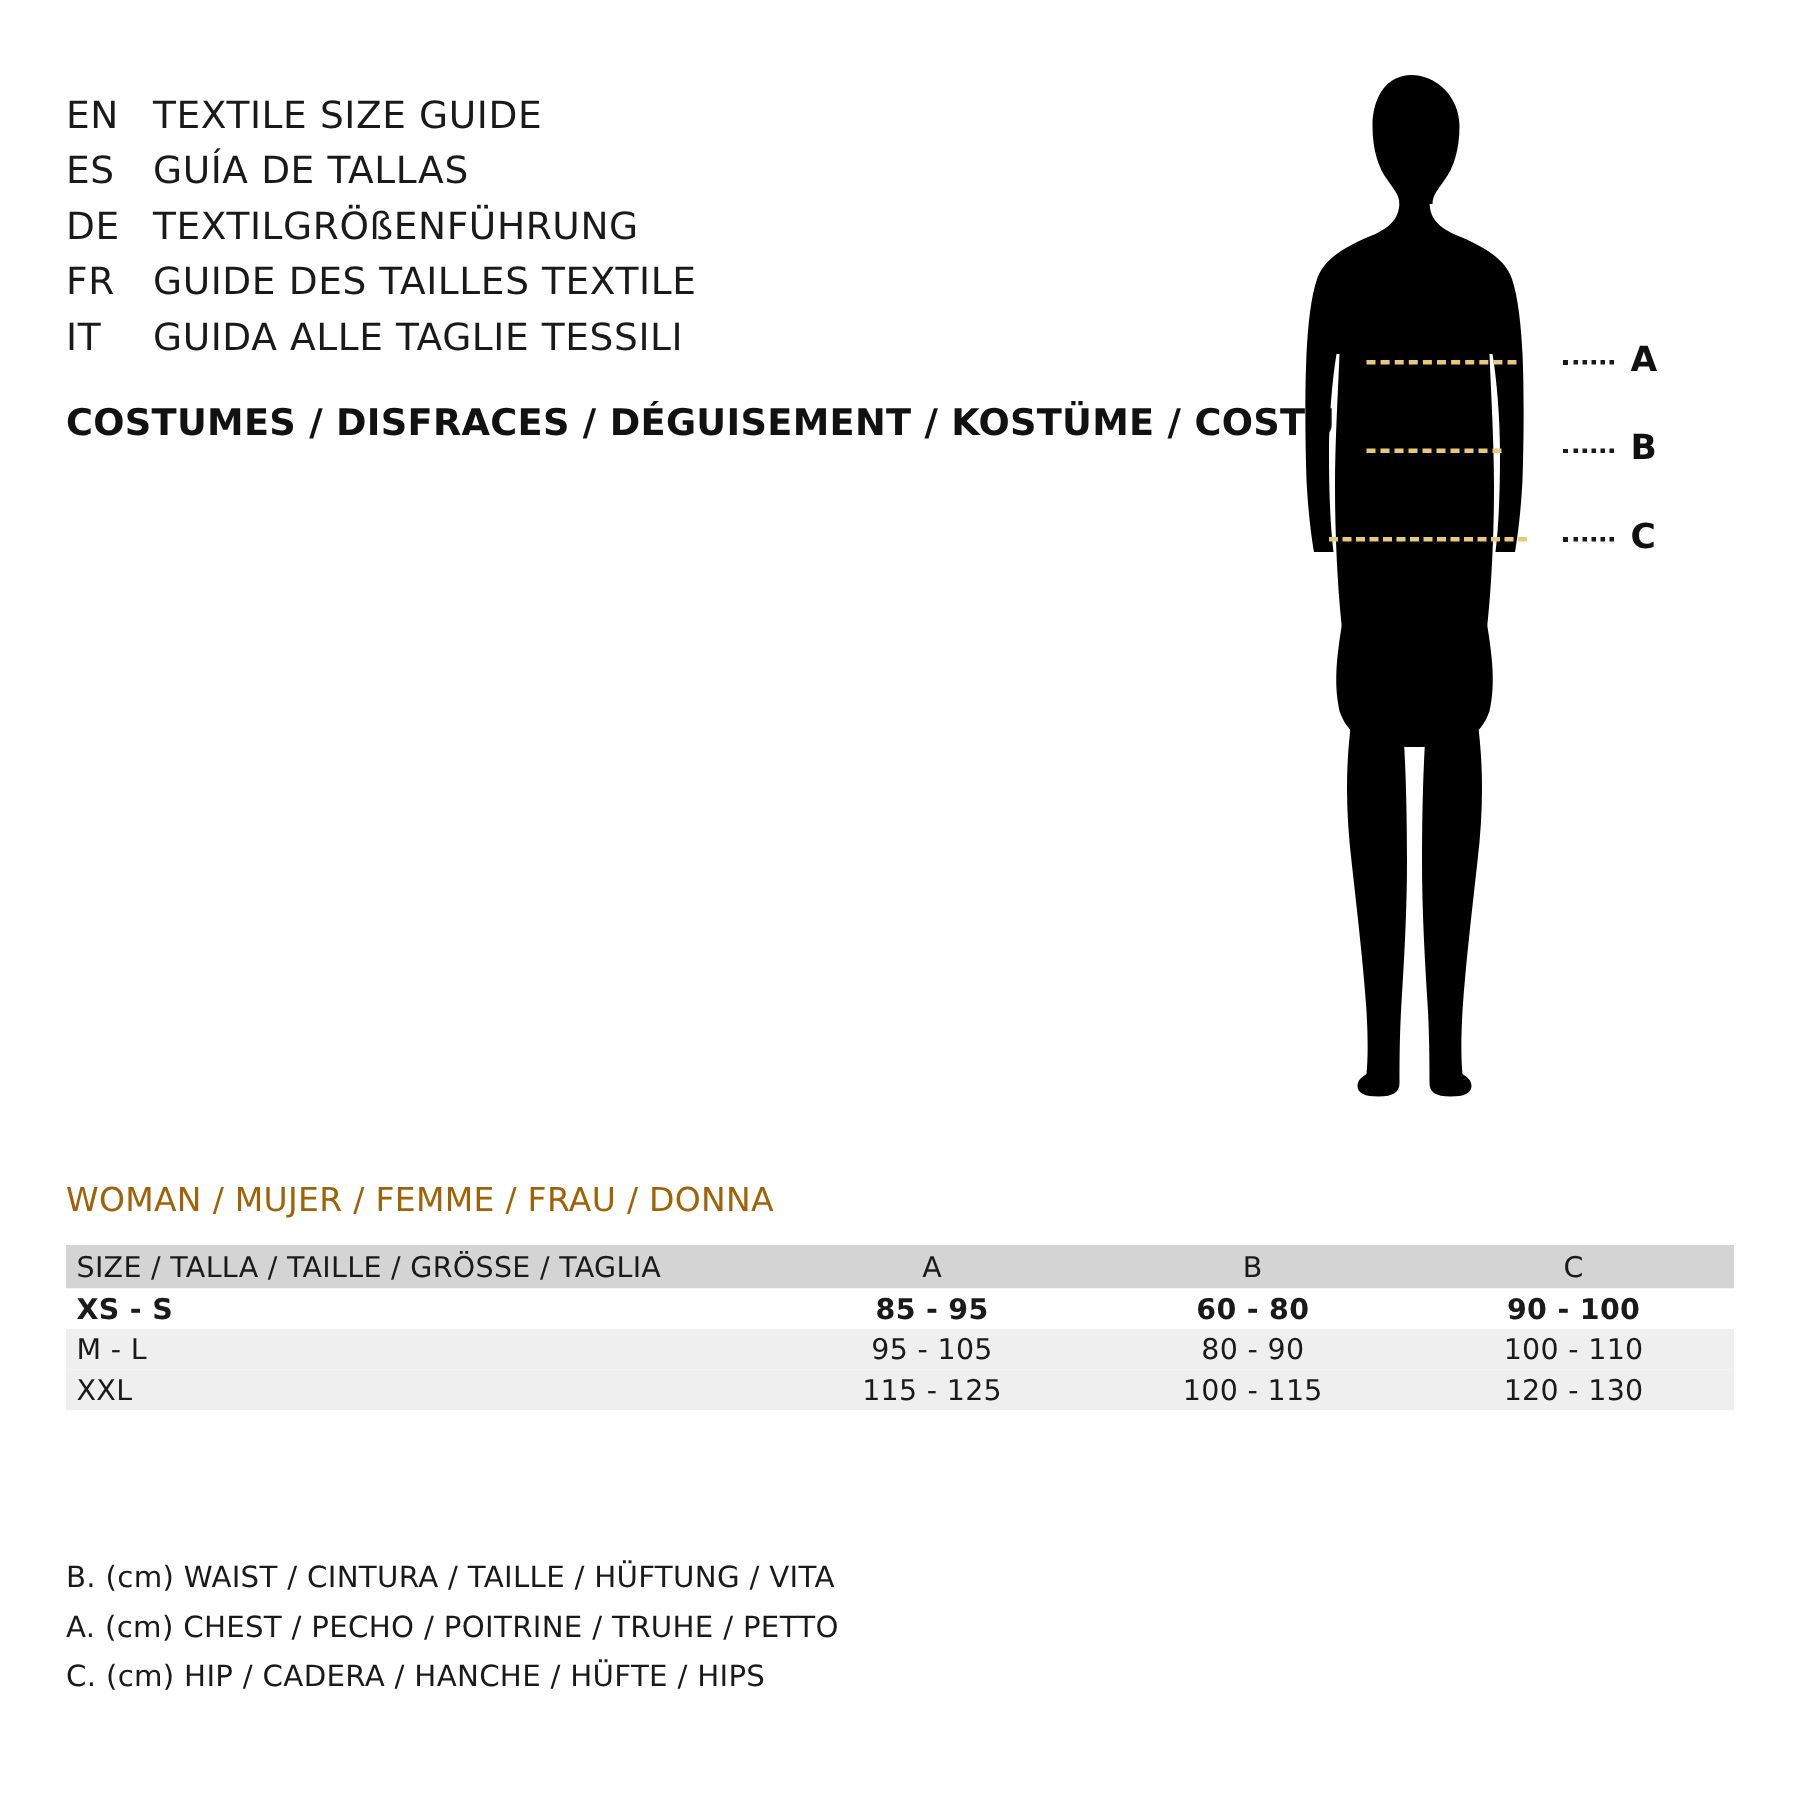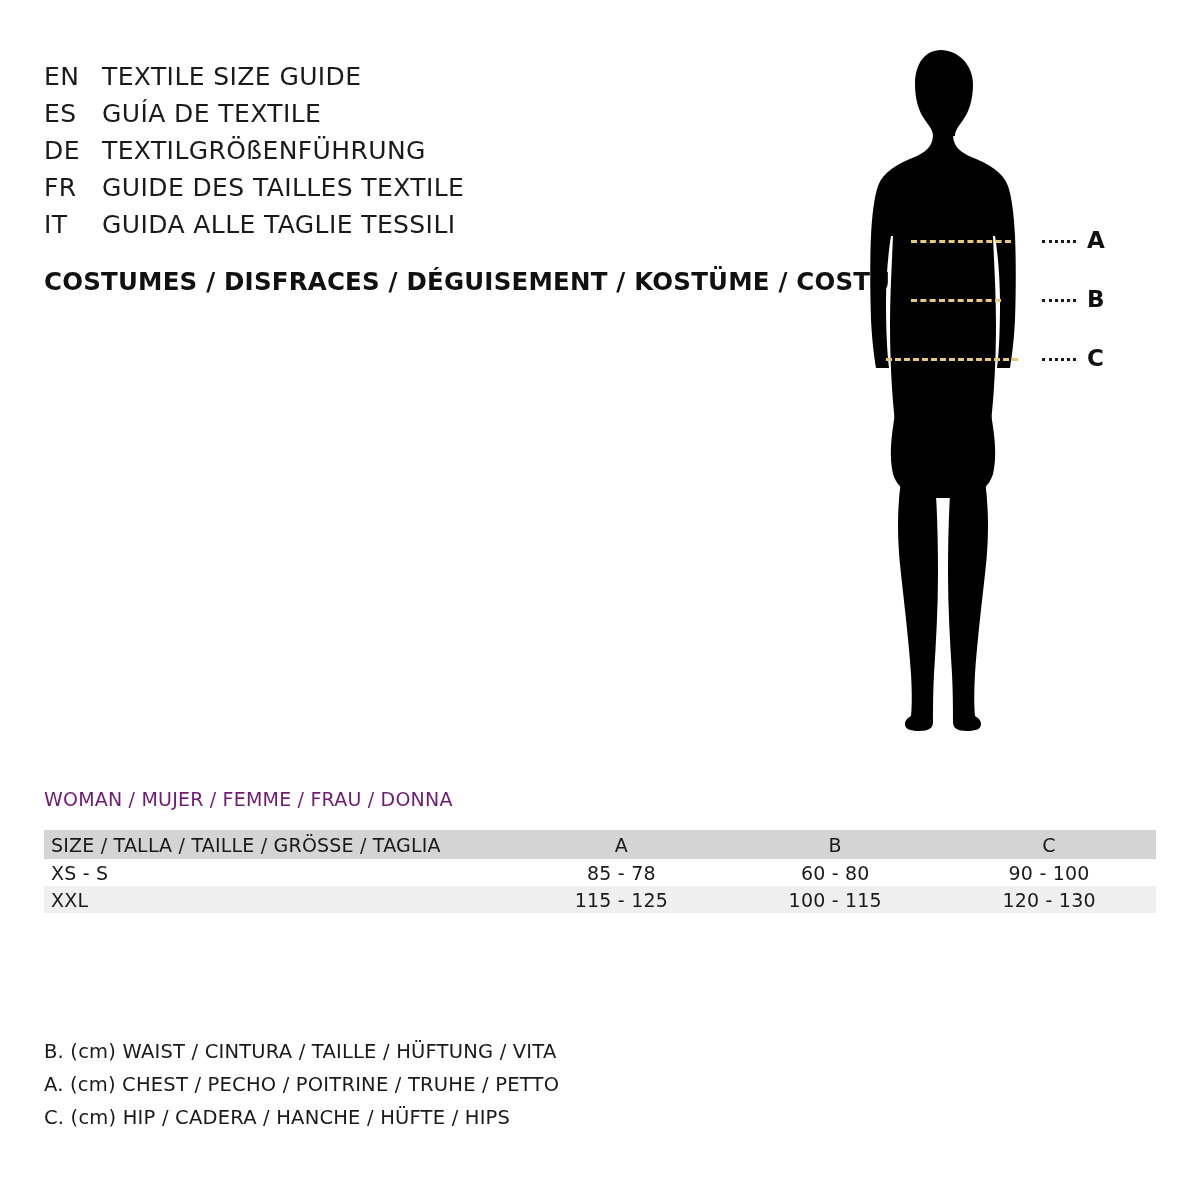--- a/index.html
+++ b/index.html
@@ -90,22 +90,22 @@
   }
   .label-a { left: 242px; top: 189px; }
   .label-b { left: 242px; top: 248px; }
   .label-c { left: 242px; top: 307px; }
 
   
   .section-title {
     position: absolute;
     left: 44px;
     top: 788px;
-    font-size: 19px;
-    color: #701a75;
+    font-size: 22px;
+    color: #a16207;
     letter-spacing: 0.2px;
     white-space: nowrap;
   }
 
   table.size-table {
     position: absolute;
     left: 44px;
     top: 830px;
     width: 1112px;
     border-collapse: collapse;
@@ -116,21 +116,21 @@
   table.size-table td {
     padding: 0;
     height: 27px;
     font-weight: normal;
     letter-spacing: 0.2px;
   }
   table.size-table thead th {
     background: #d4d4d4;
     height: 29px;
   }
-  table.size-table tbody tr.odd td { background: #ffffff; }
+  table.size-table tbody tr.odd td { background: #ffffff; font-weight: bold; }
   table.size-table tbody tr.even td { background: #efefef; }
 
   .col-size {
     width: 466px;
     text-align: left;
     padding-left: 7px !important;
   }
   .col-m { width: 215px; text-align: center; }
 
   
@@ -148,21 +148,21 @@
 </head>
 <body>
 
 <div class="header">
   <div class="lang-row">
     <span class="lang-code">EN</span>
     <span class="lang-text">TEXTILE SIZE GUIDE</span>
   </div>
   <div class="lang-row">
     <span class="lang-code">ES</span>
-    <span class="lang-text">GUÍA DE TEXTILE</span>
+    <span class="lang-text">GUÍA DE TALLAS</span>
   </div>
   <div class="lang-row">
     <span class="lang-code">DE</span>
     <span class="lang-text">TEXTILGRÖßENFÜHRUNG</span>
   </div>
   <div class="lang-row">
     <span class="lang-code">FR</span>
     <span class="lang-text">GUIDE DES TAILLES TEXTILE</span>
   </div>
   <div class="lang-row">
@@ -233,23 +233,29 @@
     <tr>
       <th class="col-size">SIZE / TALLA / TAILLE / GRÖSSE / TAGLIA</th>
       <th class="col-m">A</th>
       <th class="col-m">B</th>
       <th class="col-m">C</th>
     </tr>
   </thead>
   <tbody>
     <tr class="odd">
       <td class="col-size">XS - S</td>
-      <td class="col-m">85 - 78</td>
+      <td class="col-m">85 - 95</td>
       <td class="col-m">60 - 80</td>
       <td class="col-m">90 - 100</td>
+    </tr>
+    <tr class="even">
+      <td class="col-size">M - L</td>
+      <td class="col-m">95 - 105</td>
+      <td class="col-m">80 - 90</td>
+      <td class="col-m">100 - 110</td>
     </tr>
     <tr class="even">
       <td class="col-size">XXL</td>
       <td class="col-m">115 - 125</td>
       <td class="col-m">100 - 115</td>
       <td class="col-m">120 - 130</td>
     </tr>
   </tbody>
 </table>
 

